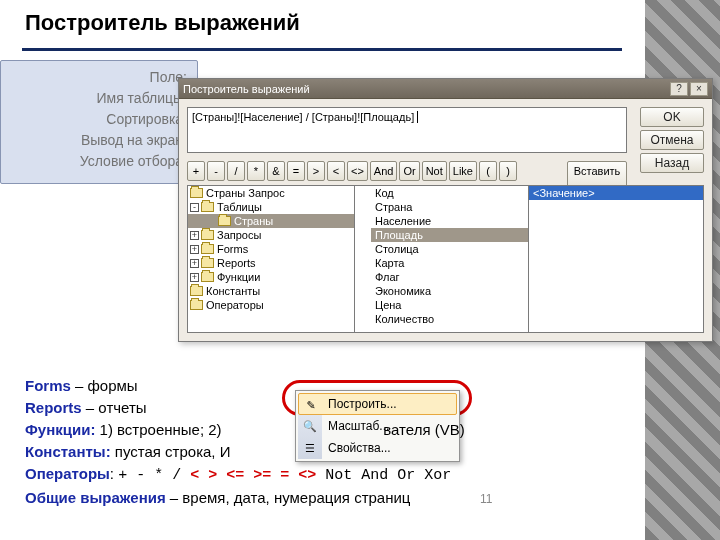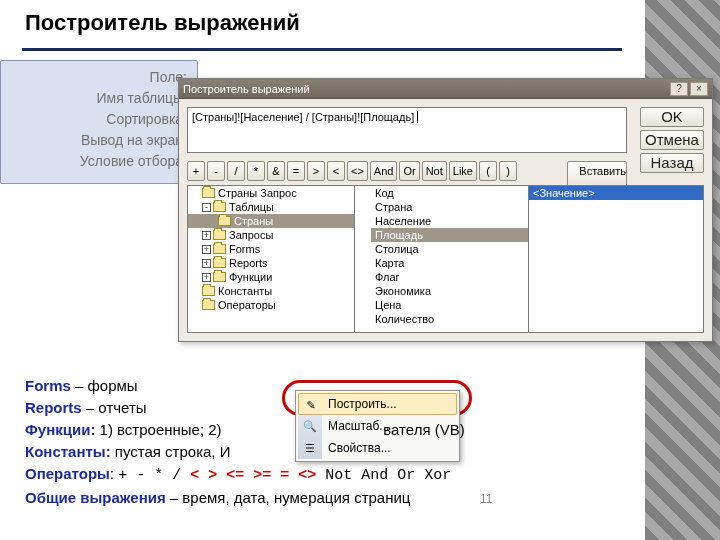--- a/index.html
+++ b/index.html
@@ -92,21 +92,21 @@
     position: absolute;
     top: 8px; right: 8px;
     width: 64px;
     display: flex; flex-direction: column; gap: 3px;
   }
   .w-btn {
     height: 20px;
     background: linear-gradient(#fdfdfb, #e5e1d5);
     border: 1px solid #8f8c7e;
     border-radius: 2px;
-    font-size: 15px;
+    font-size: 12px;
     text-align: center;
     line-height: 18px;
     color: #222;
   }
   .op-row {
     position: absolute;
     top: 62px; left: 8px;
     display: flex; gap: 2px;
     align-items: center;
   }
@@ -119,41 +119,41 @@
     font-size: 11px; line-height: 18px;
     text-align: center;
   }
   .insert-btn {
     position: absolute;
     top: 62px; left: 388px;
     width: 60px; height: 32px;
     background: linear-gradient(#fdfdfb, #e6e2d6);
     border: 1px solid #8f8c7e;
     border-radius: 2px;
-    font-size: 11px; text-align: right; line-height: 18px;
+    font-size: 11px; text-align: center; line-height: 18px;
   }
   .panes {
     position: absolute;
     top: 86px; left: 8px; right: 8px;
     height: 148px;
     display: flex; gap: 0;
   }
   .pane {
     background: #fff;
     border: 1px solid #7a7a7a;
     font-size: 11px;
     overflow: hidden;
     position: relative;
   }
   .pane1 { width: 168px; }
   .pane2 { width: 175px; margin-left: -1px; padding-left: 16px; }
   .pane3 { flex: 1; margin-left: -1px; }
   .tree-row {
     display: flex; align-items: center;
-    height: 14px; padding-left: 14px;
+    height: 14px; padding-left: 2px;
     white-space: nowrap;
   }
   .tree-row.lv2 { padding-left: 30px; }
   .tree-row.sel { background: #9f978a; color: #fff; }
   .folder {
     width: 13px; height: 10px;
     background: #f6e7a3;
     border: 1px solid #a68b1f;
     margin-right: 3px;
     position: relative;

